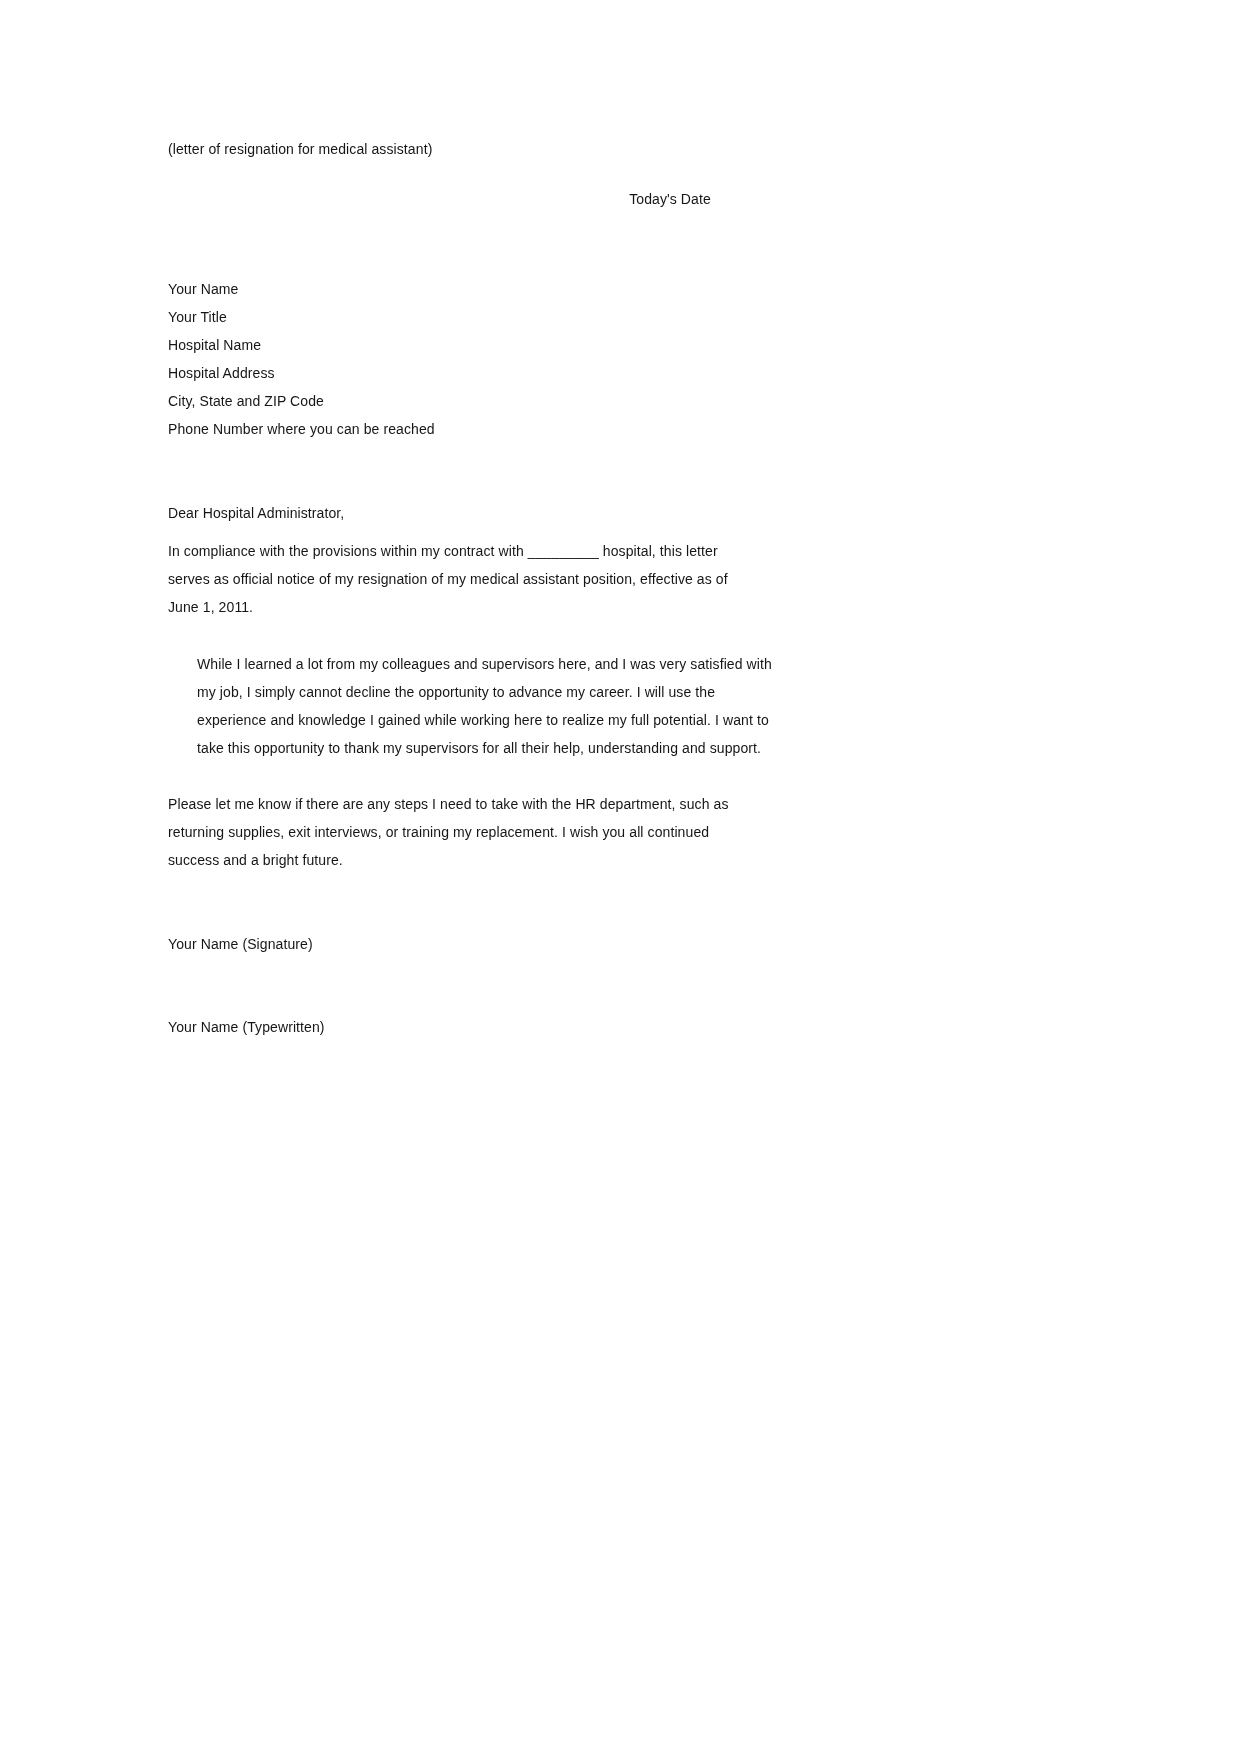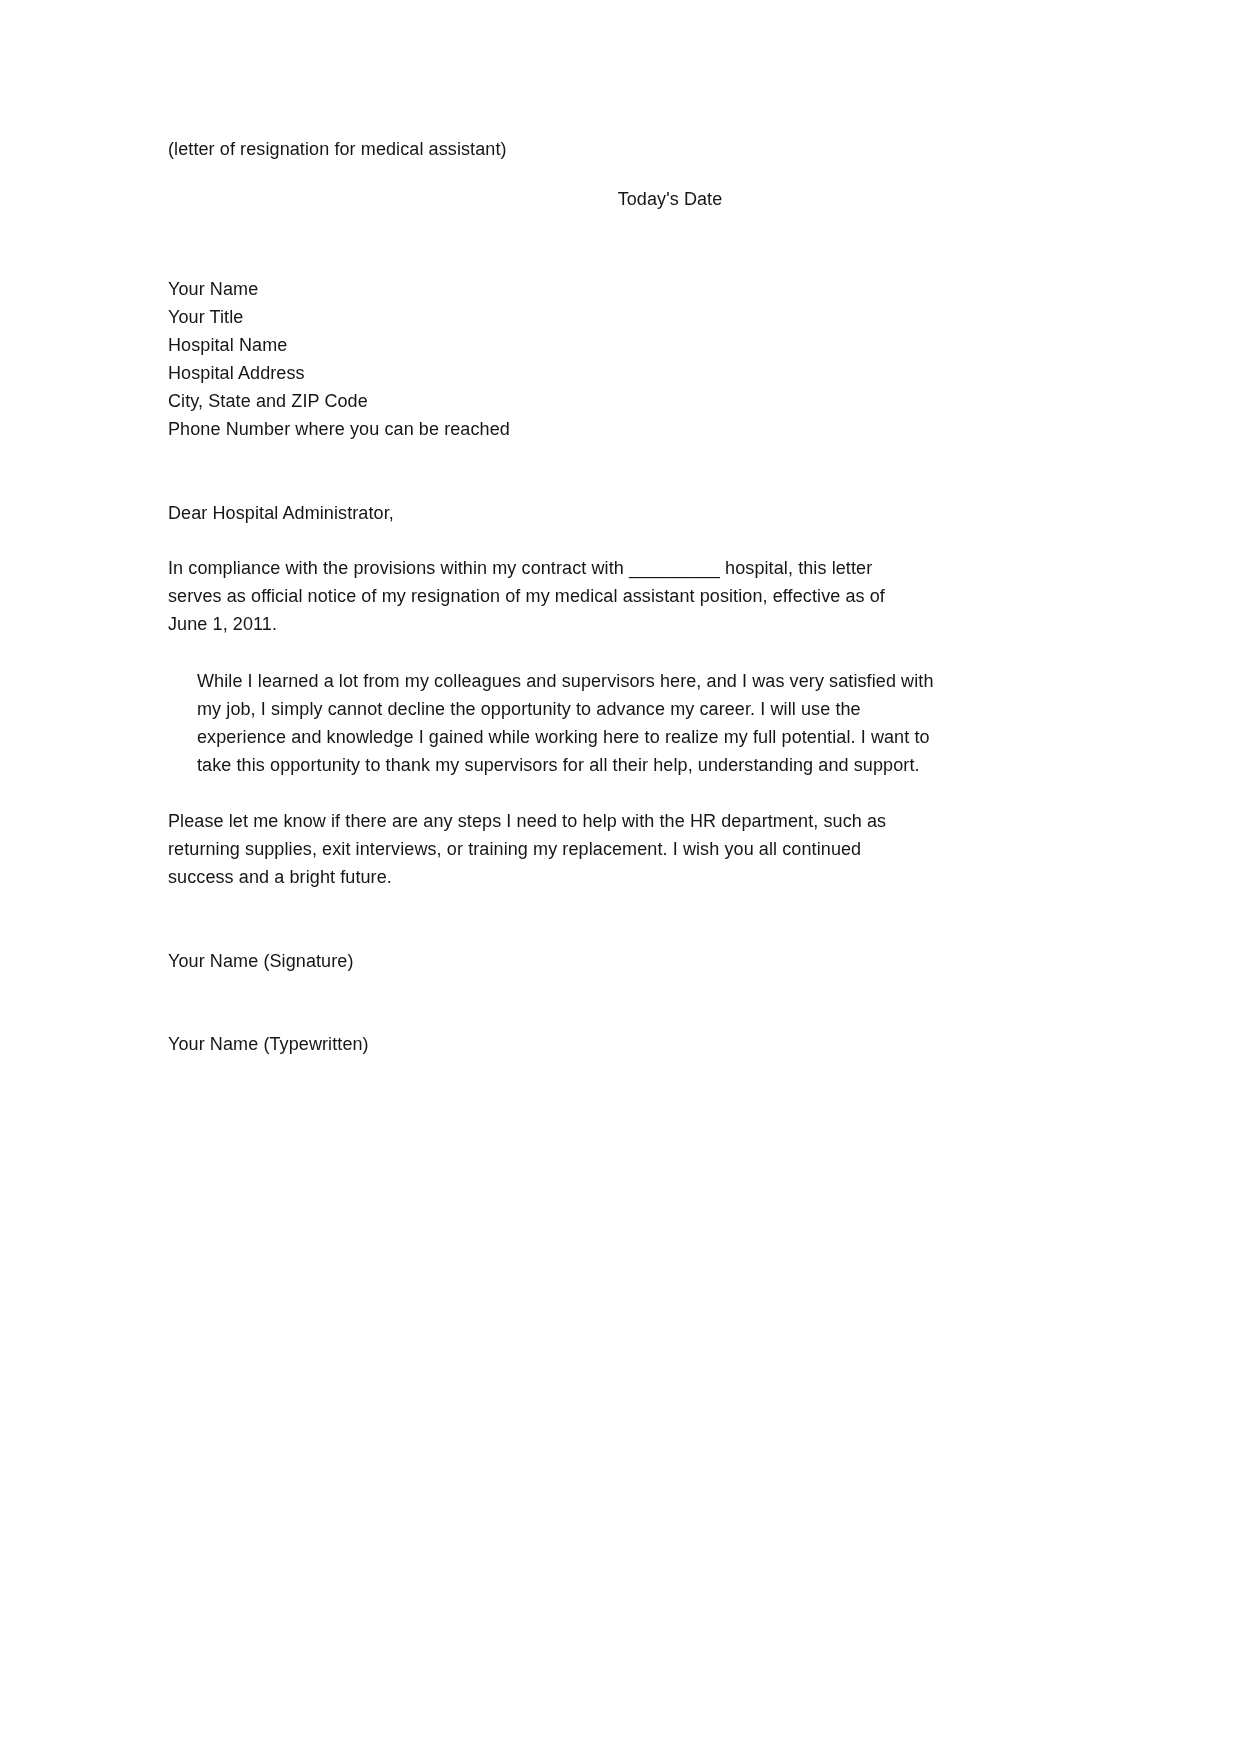--- a/index.html
+++ b/index.html
@@ -12,28 +12,28 @@
     background: #ffffff;
     overflow: hidden;
   }
   .letter {
     position: absolute;
     top: 0;
     left: 0;
     width: 1240px;
     padding: 135px 68px 0 168px;
     font-family: "Liberation Sans", sans-serif;
-    font-size: 18px;
+    font-size: 14px;
     line-height: 28px;
     color: #161616;
     letter-spacing: 0.1px;
   }
   .letter p { white-space: pre-line; }
   .mb22 { margin-bottom: 22px; }
-  .mb27 { margin-bottom: 27px; }
+  .mb27 { margin-bottom: 10px; }
   .mb28 { margin-bottom: 28px; margin-left: 29px; }
   .mb31 { margin-bottom: 29px; }
   .mb55 { margin-bottom: 55px; margin-top: 8px; }
   .mb56 { margin-bottom: 56px; }
   .mb57 { margin-bottom: 57px; }
   .mb62 { margin-bottom: 62px; text-align: center; }
 </style>
 </head>
 <body>
 
@@ -48,19 +48,19 @@
 City, State and ZIP Code
 Phone Number where you can be reached</p>
     <p class="mb27">Dear Hospital Administrator,</p>
     <p class="mb31">In compliance with the provisions within my contract with _________ hospital, this letter
 serves as official notice of my resignation of my medical assistant position, effective as of
 June 1, 2011.</p>
     <p class="mb28">While I learned a lot from my colleagues and supervisors here, and I was very satisfied with
 my job, I simply cannot decline the opportunity to advance my career. I will use the
 experience and knowledge I gained while working here to realize my full potential. I want to
 take this opportunity to thank my supervisors for all their help, understanding and support.</p>
-    <p class="mb56">Please let me know if there are any steps I need to help with the HR department, such as
+    <p class="mb56">Please let me know if there are any steps I need to take with the HR department, such as
 returning supplies, exit interviews, or training my replacement. I wish you all continued
 success and a bright future.</p>
     <p class="mb55">Your Name (Signature)</p>
     <p>Your Name (Typewritten)</p>
   </div>
 </div>
 
 </body></html>

